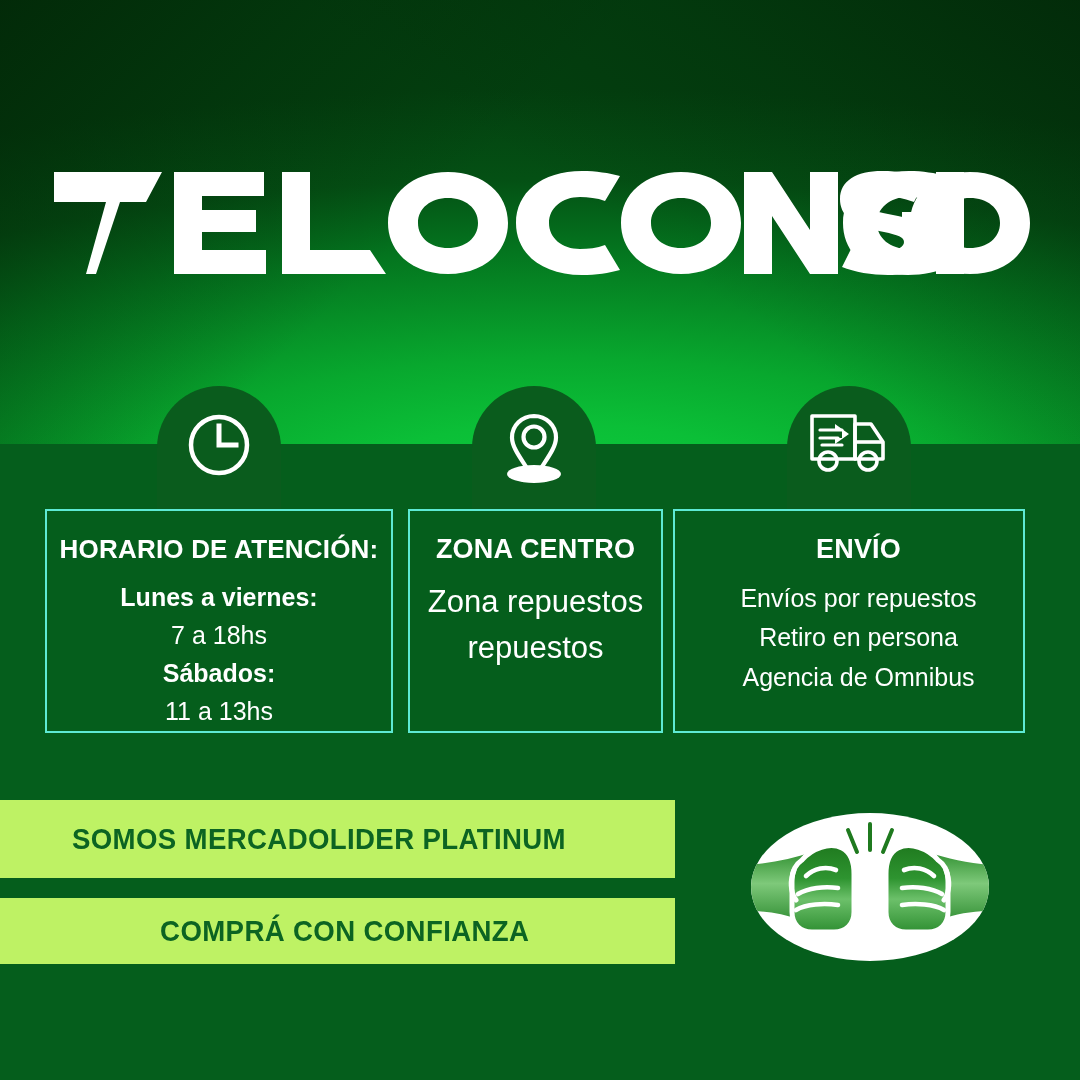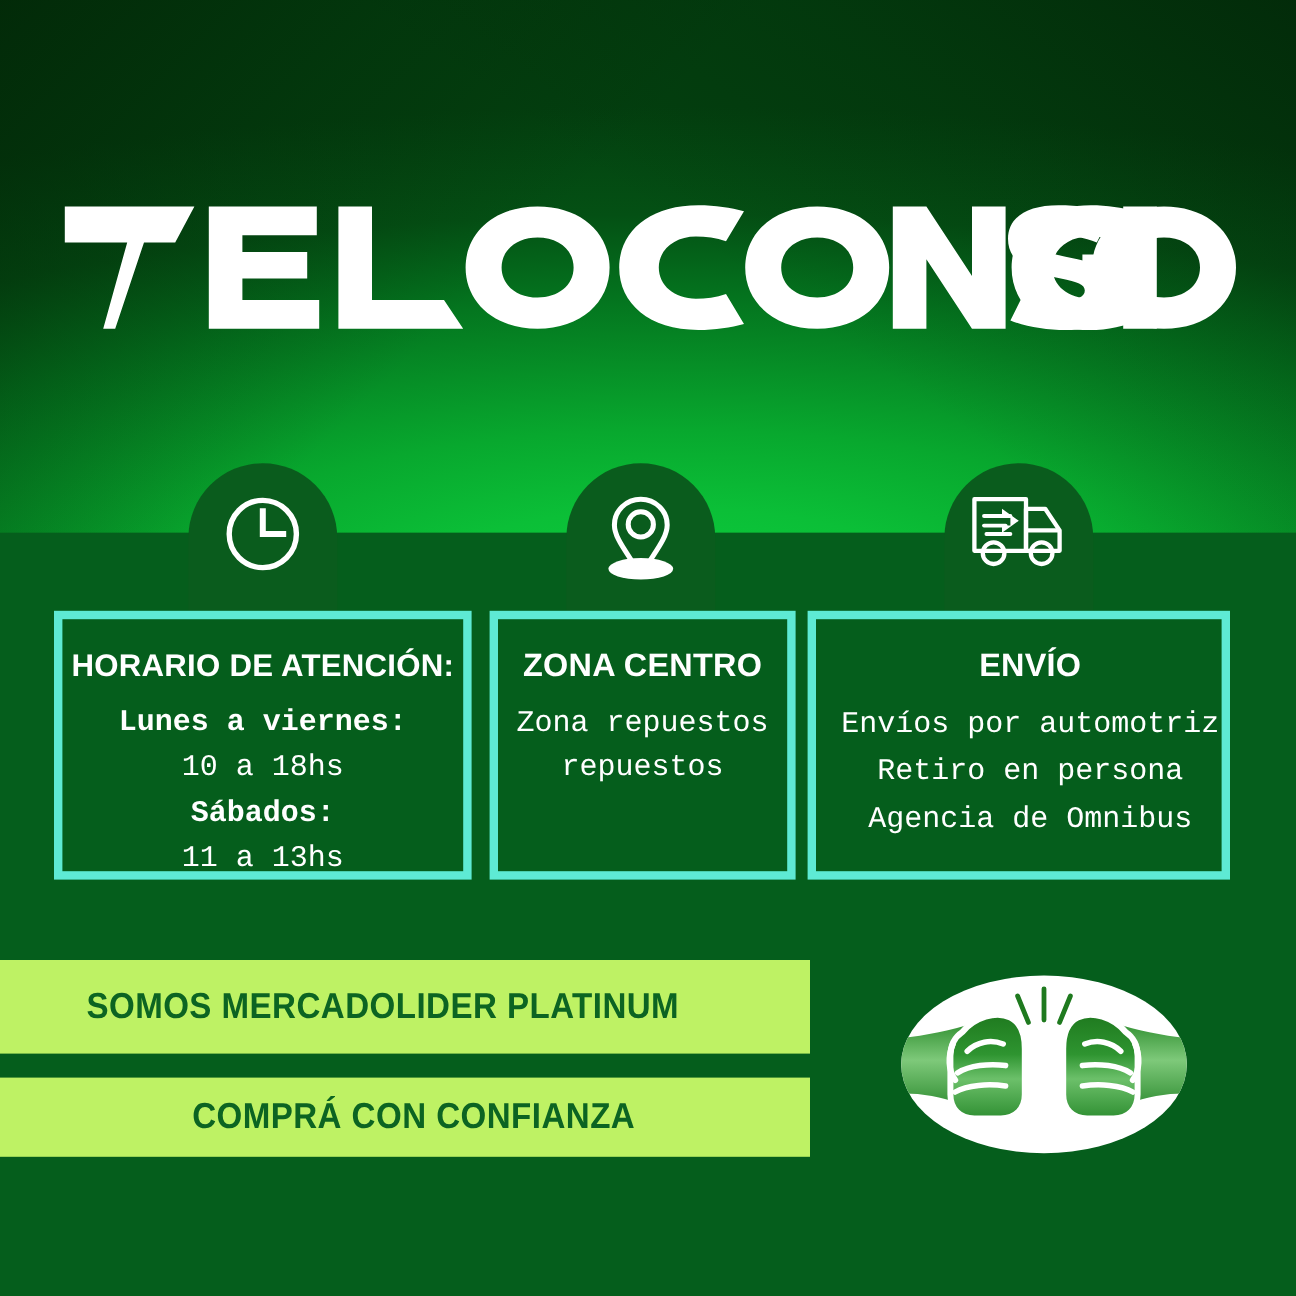--- a/index.html
+++ b/index.html
@@ -92,49 +92,49 @@
     left: 45px;
     top: 509px;
     width: 980px;
     height: 224px;
     z-index: 6;
   }
   .card {
     position: absolute;
     top: 0;
     height: 224px;
-    border: 7px solid #5eead4;
+    border: 2px solid #5eead4;
     box-sizing: border-box;
     text-align: center;
     color: #ffffff;
   }
   .card-1 { left: 0px;   width: 348px; }
   .card-2 { left: 363px; width: 255px; }
   .card-3 { left: 628px; width: 352px; padding-left: 19px; }
 
   .card-title {
     font-weight: bold;
     font-size: 26px;
     letter-spacing: 0.2px;
     margin-top: 24px;
     line-height: 1.1;
     white-space: nowrap;
   }
   .card-2 .card-title { font-size: 27px; }
   .card-3 .card-title { font-size: 27px; }
 
-  .card-body { margin-top: 14px; font-family: Liberation Mono, monospace; }
+  .card-body { margin-top: 14px; }
   .line {
     font-size: 25px;
     line-height: 1.52;
     font-weight: normal;
   }
   .line.strong { font-weight: bold; }
   .card-3 .line { font-size: 25px; line-height: 1.58; }
-  .card-2 .line { font-size: 25px; line-height: 1.5; }
+  .card-2 .line { font-size: 31px; line-height: 1.5; }
 
   
   .banner {
     position: absolute;
     left: 0;
     background: #bef264;
     color: #0c6422;
     font-weight: bold;
     display: flex;
     align-items: center;
@@ -254,38 +254,38 @@
       </svg>
     </span>
   </div>
 
   <div class="cards">
 
     <div class="card card-1">
       <div class="card-title">HORARIO DE ATENCIÓN:</div>
       <div class="card-body">
         <div class="line strong">Lunes a viernes:</div>
-        <div class="line">10 a 18hs</div>
+        <div class="line">7 a 18hs</div>
         <div class="line strong">Sábados:</div>
         <div class="line">11 a 13hs</div>
       </div>
     </div>
 
     <div class="card card-2">
       <div class="card-title">ZONA CENTRO</div>
       <div class="card-body">
         <div class="line">Zona repuestos</div>
         <div class="line">repuestos</div>
       </div>
     </div>
 
     <div class="card card-3">
       <div class="card-title">ENVÍO</div>
       <div class="card-body">
-        <div class="line">Envíos por automotriz</div>
+        <div class="line">Envíos por repuestos</div>
         <div class="line">Retiro en persona</div>
         <div class="line">Agencia de Omnibus</div>
       </div>
     </div>
 
   </div>
 
   <div class="banner banner-1">
     <span class="banner-text">SOMOS MERCADOLIDER PLATINUM</span>
   </div>

